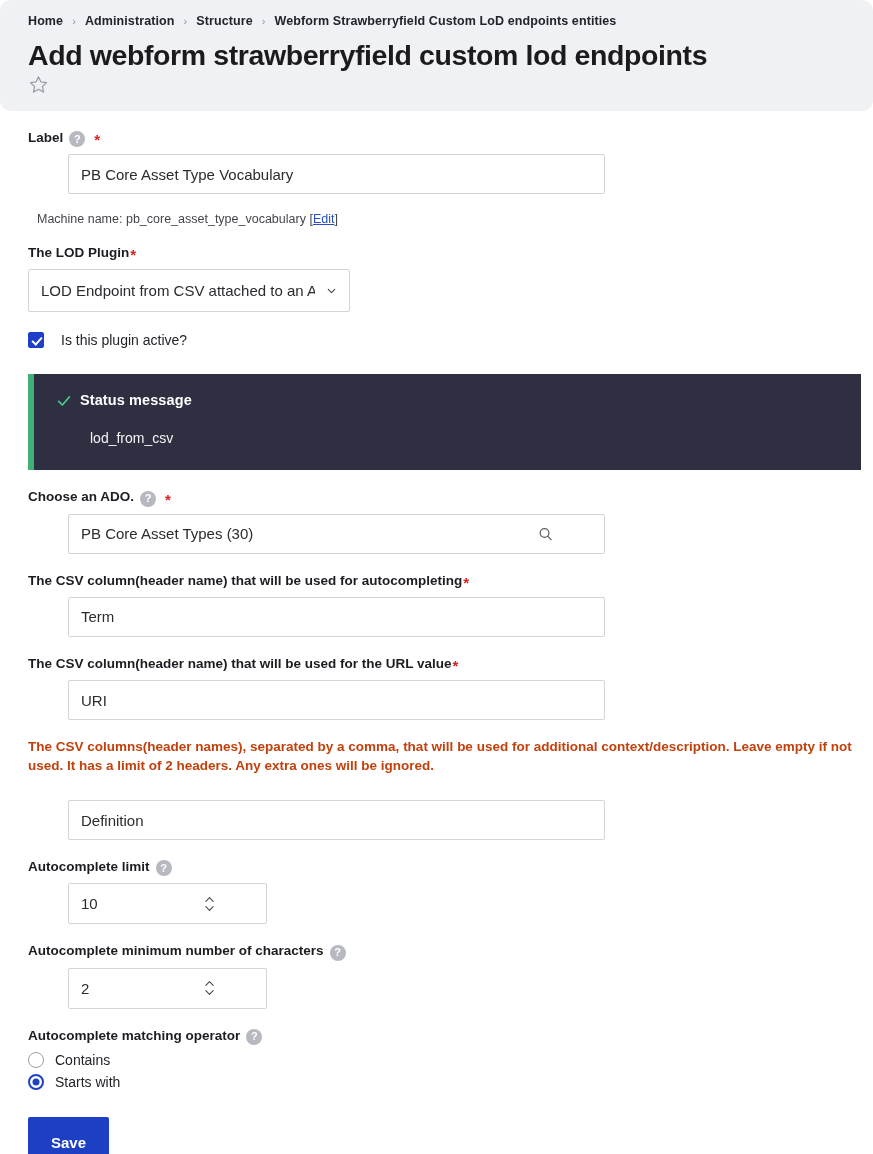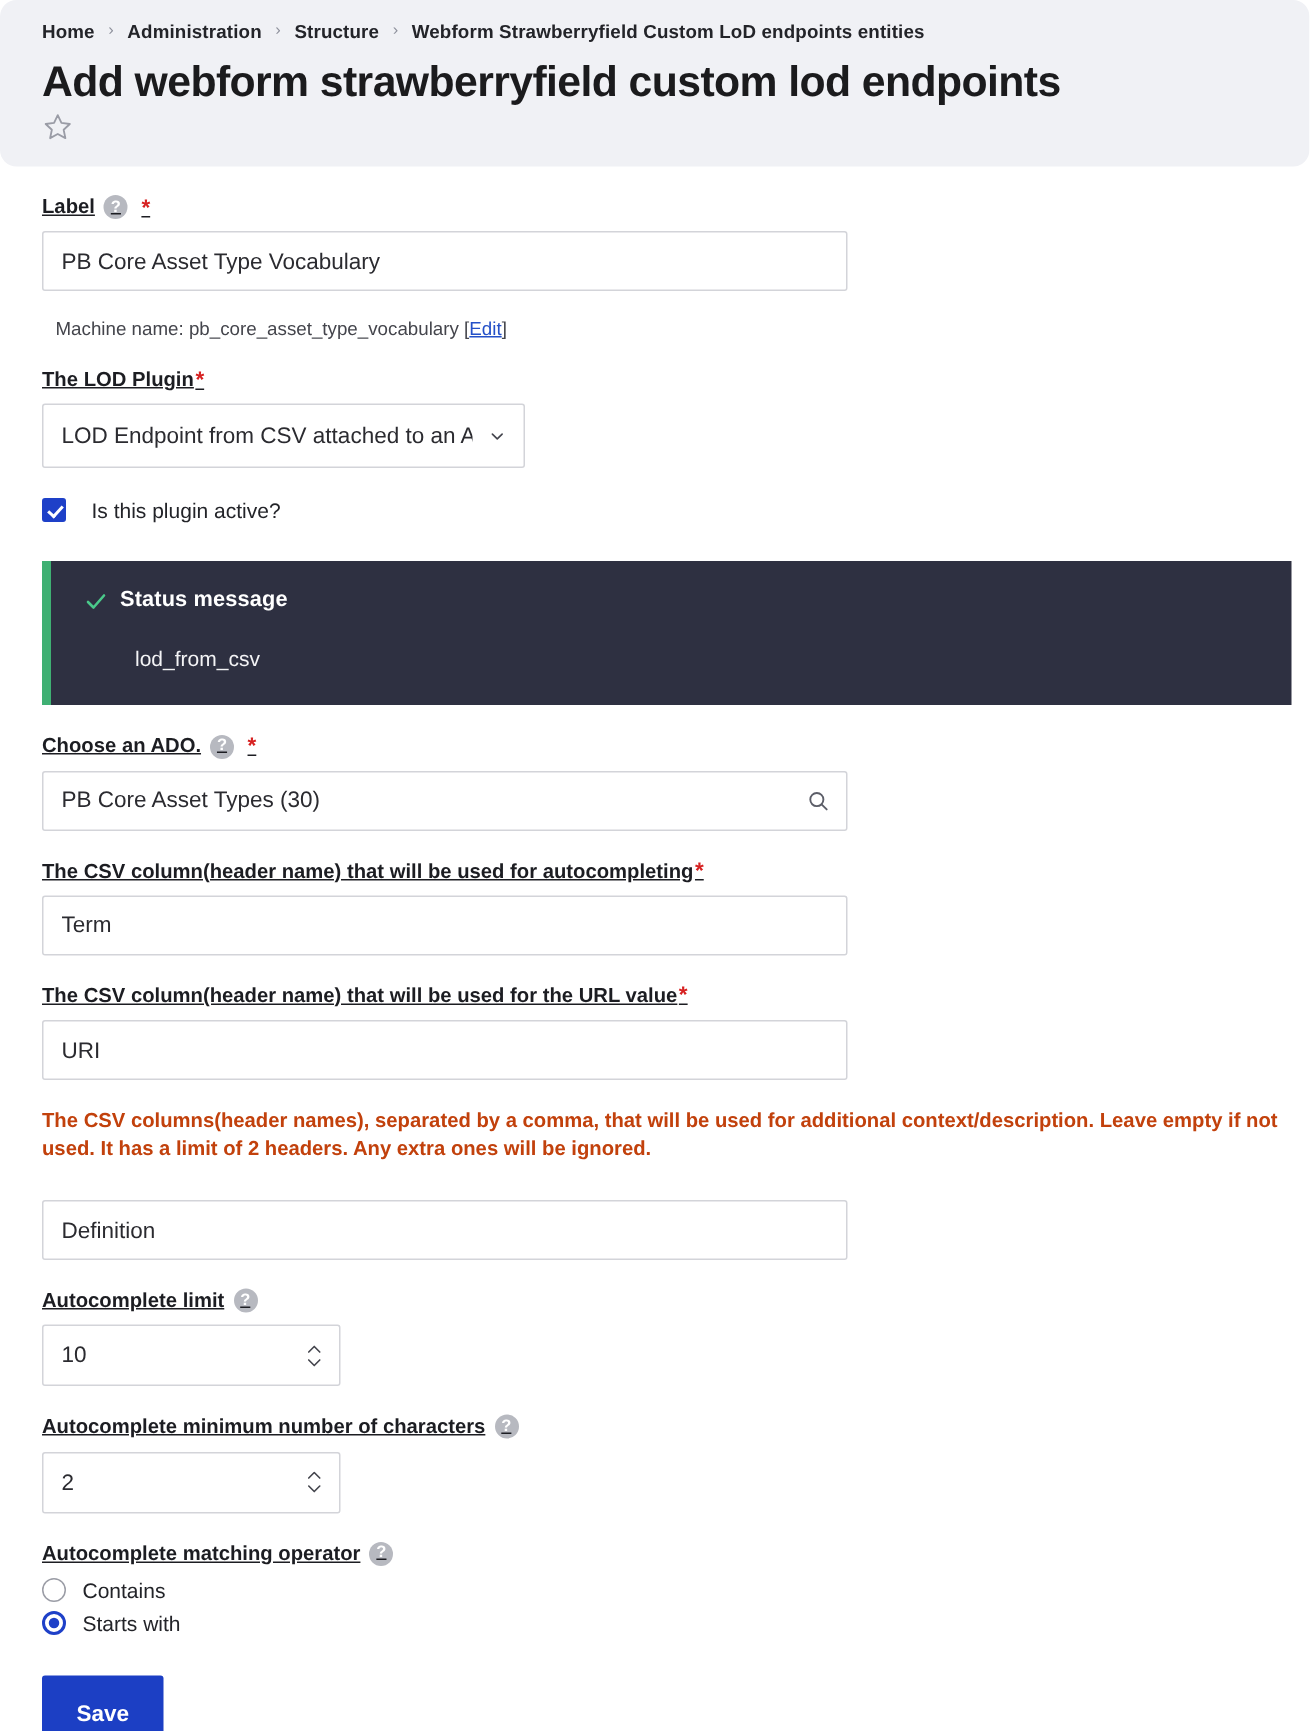--- a/index.html
+++ b/index.html
@@ -59,29 +59,28 @@
 
   
   .form-body {
     padding: 0 28px 0 28px;
   }
   .field { margin-top: 18px; }
 
   label.field-label,
   .field-label {
     display: flex;
-    align-items: center;
+    align-items: flex-end;
     font-size: 13.5px;
     font-weight: 700;
     color: #1c1d22;
     line-height: 1.35;
     margin-bottom: 7px;
     flex-wrap: wrap;
     gap: 0;
-    text-decoration: underline;
   }
   .label-text { display: inline; }
 
   .help-icon {
     display: inline-flex;
     align-items: center;
     justify-content: center;
     width: 16px;
     height: 16px;
     border-radius: 50%;
@@ -109,20 +108,21 @@
     width: 537px;
     height: 40px;
     padding: 8px 12px;
     font-family: "Liberation Sans", sans-serif;
     font-size: 15px;
     color: #2b2b30;
     background: #ffffff;
     border: 1px solid #d3d4d9;
     border-radius: 2px;
     outline: none;
+    margin-left: 40px;
   }
 
   .select-wrap {
     position: relative;
     width: 322px;
   }
   select.select-input {
     appearance: none;
     -webkit-appearance: none;
     width: 100%;

